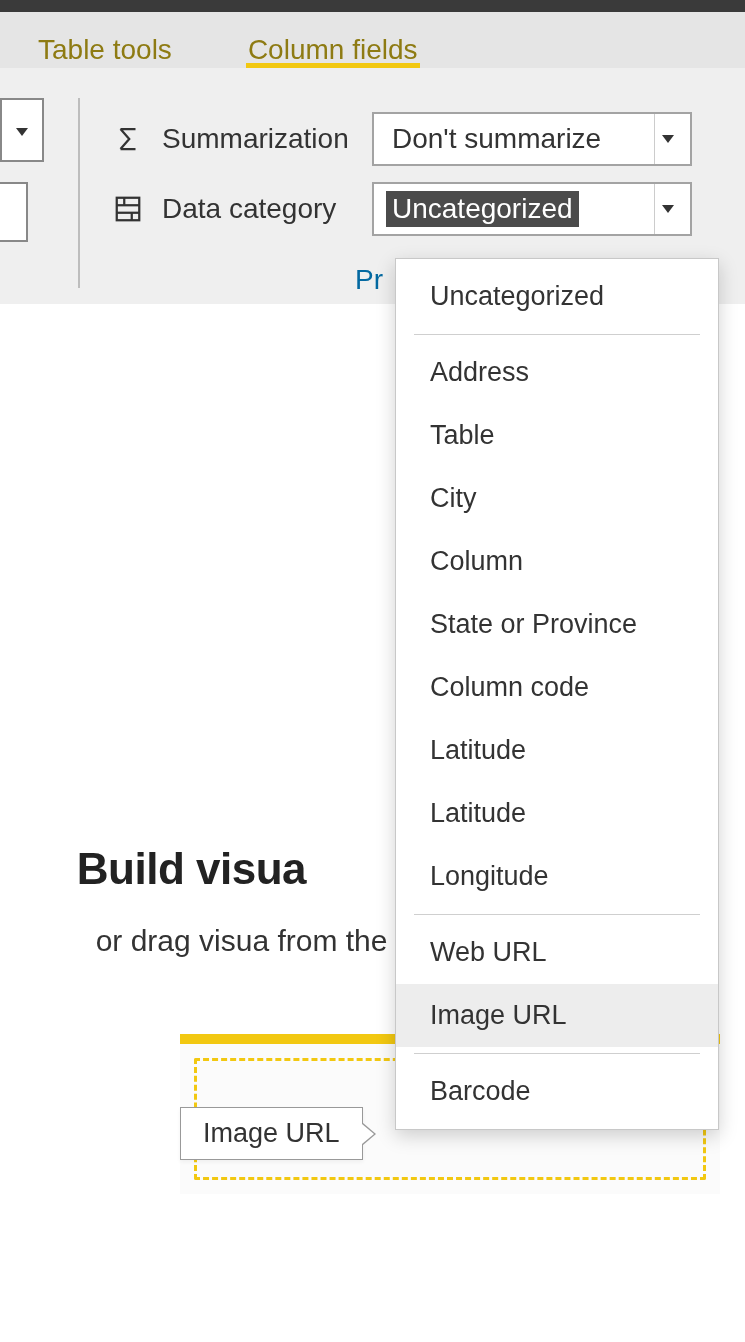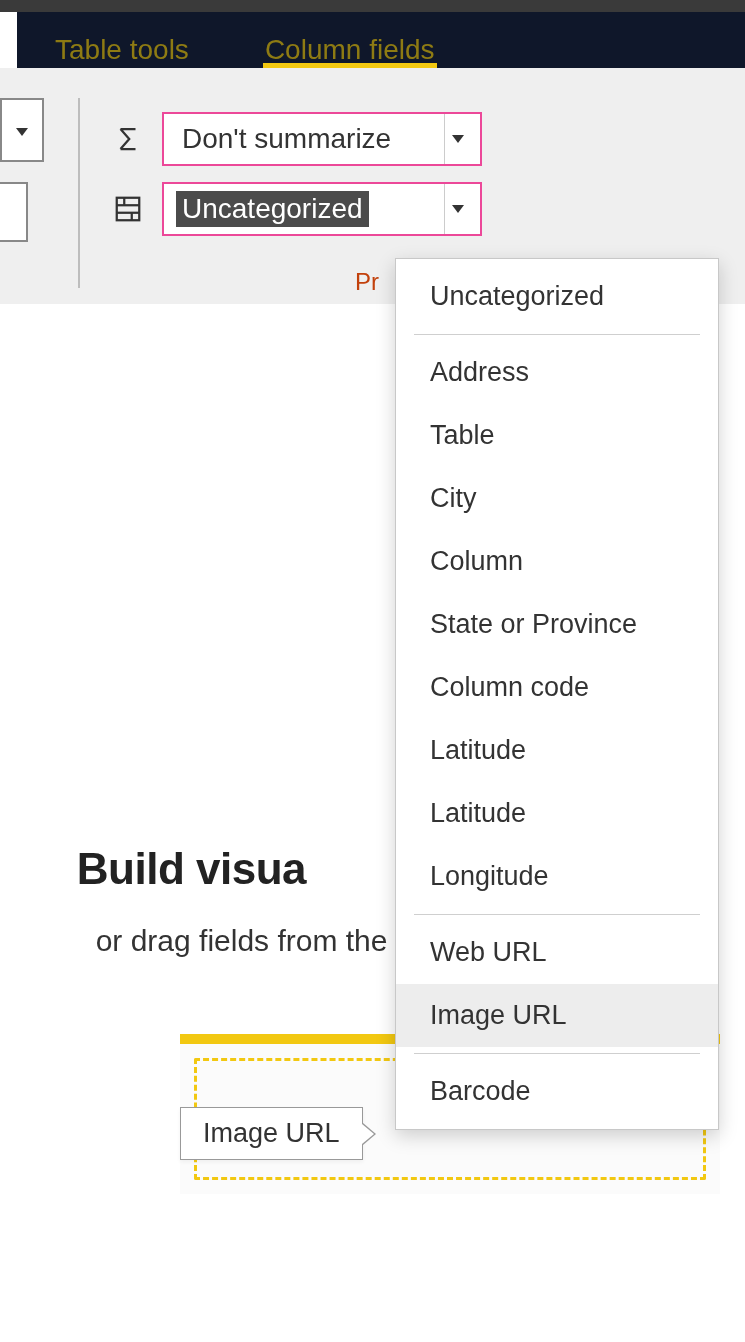--- a/index.html
+++ b/index.html
@@ -11,24 +11,23 @@
     background: #fff;
     overflow: hidden;
     position: relative;
   }
   .titlebar {
     height: 12px;
     background: #3a3a3a;
   }
   .tabs {
     display: flex;
-    background: #0f172a;
+    background: #e5e5e5;
     height: 56px;
     border-bottom: 0;
-    margin-left: 17px;
   }
   .tab {
     padding: 22px 38px 0 38px;
     font-size: 28px;
     color: #8e7b13;
     cursor: pointer;
     position: relative;
   }
   .tab.active::after {
     content: "";
@@ -100,21 +99,21 @@
     color: #333;
     margin-right: 14px;
   }
   .prop-label {
     font-size: 28px;
     color: #333;
     width: 210px;
   }
   .combo {
     height: 54px;
-    border: 2px solid #ec4899;
+    border: 2px solid #a3a3a3;
     background: #fff;
     display: flex;
     align-items: center;
     padding: 0 10px 0 12px;
     font-size: 28px;
     color: #333;
     min-width: 320px;
     justify-content: space-between;
     cursor: pointer;
   }
@@ -139,22 +138,22 @@
     display:inline-block;
     width:0;height:0;
     border-left:6px solid transparent;
     border-right:6px solid transparent;
     border-top:8px solid #333;
   }
   .group-label {
     position: absolute;
     bottom: 8px;
     left: 355px;
-    font-size: 24px;
-    color: #c2410c;
+    font-size: 28px;
+    color: #0369a1;
   }
   .canvas {
     position: relative;
     height: 1010px;
     background: #fff;
     padding-top: 10px;
   }
   .build-title {
     position: absolute;
     top: 540px;
@@ -267,55 +266,57 @@
   </div>
   <div class="vline"></div>
   <div class="props">
 
     <div class="prop-row">
       <span class="prop-icon">
         <svg width="30" height="30" viewBox="0 0 24 24" fill="none" stroke="#333" stroke-width="1.8">
           <path d="M6 4h12M6 20h12M6 4l7 8-7 8"></path>
         </svg>
       </span>
+      <span class="prop-label">Summarization</span>
       <div class="combo">
         <span class="sel">Don't summarize</span>
         <span class="combo-arrow"></span>
       </div>
     </div>
 
     <div class="prop-row">
       <span class="prop-icon">
         <svg width="30" height="30" viewBox="0 0 24 24" fill="none" stroke="#333" stroke-width="1.8">
           <rect x="3" y="3" width="18" height="18"></rect>
           <line x1="3" y1="9" x2="21" y2="9"></line>
           <line x1="3" y1="15" x2="21" y2="15"></line>
           <line x1="9" y1="3" x2="9" y2="9"></line>
           <line x1="15" y1="15" x2="15" y2="21"></line>
         </svg>
       </span>
+      <span class="prop-label">Data category</span>
       <div class="combo sel-hl">
         <span class="sel">Uncategorized</span>
         <span class="combo-arrow"></span>
       </div>
     </div>
 
   </div>
   <div class="group-label">Pr</div>
 </div>
 
 <div class="canvas">
 
   <div class="build-title">
     <span>Build visua</span>
     <span style="visibility:hidden">ls with your d</span>
     <span>ata</span>
   </div>
   <div class="build-sub">
-    <span>or drag fields from the</span>
+    <span>or drag visua from the</span>
     <span style="visibility:hidden"> Fields pane ont</span>
     <span>o tl</span>
   </div>
 
   <div class="dropzone">
     <div class="dropzone-inner"></div>
   </div>
 
   <div class="tooltip">Image URL</div>
 </div>

